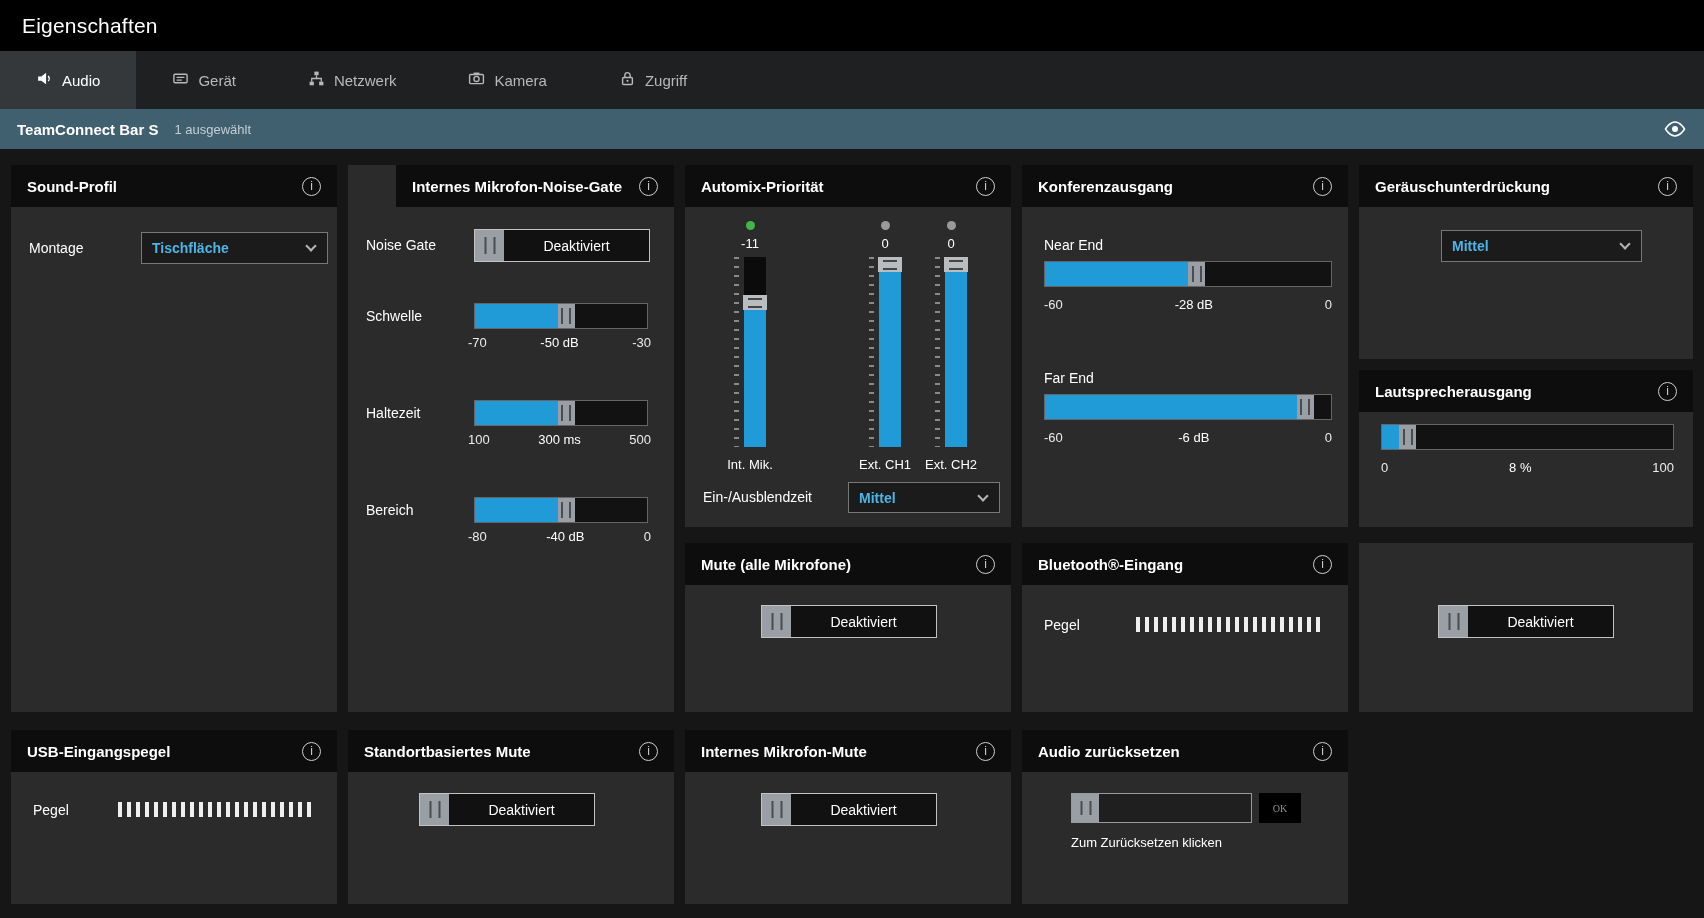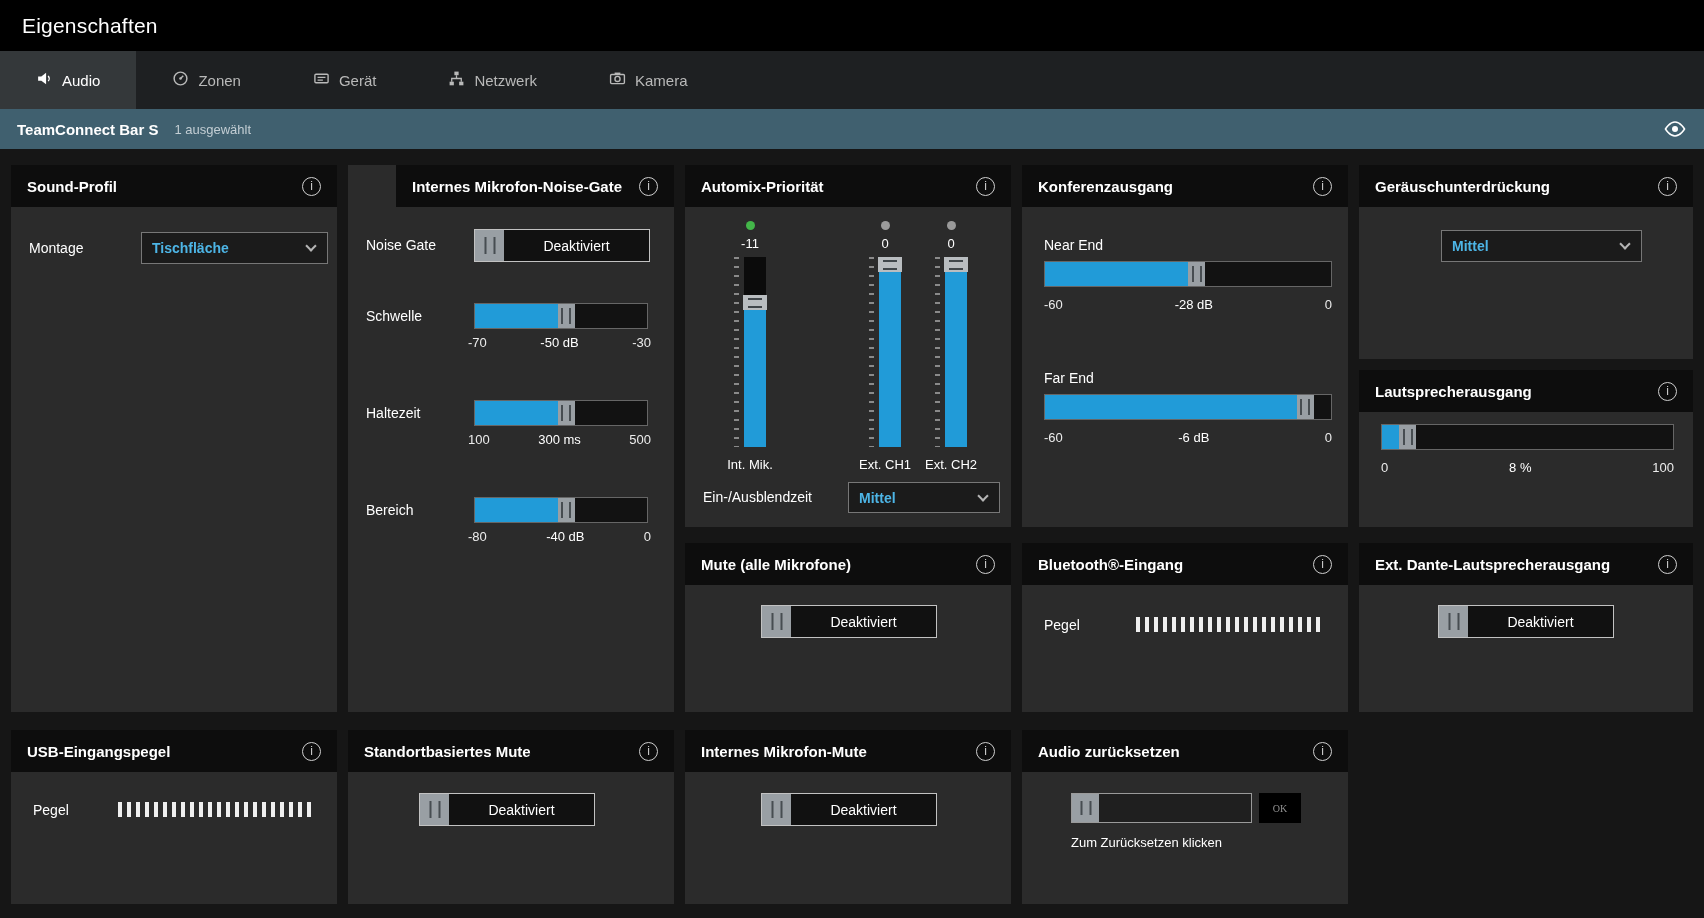--- a/index.html
+++ b/index.html
@@ -91,28 +91,20 @@
     <h1>Eigenschaften</h1>
   </header>
 
   <nav class="tabbar">
     <div class="tab active">
       <span><svg viewBox="0 0 16 16">
             <path d="M2 6h3l4.5-3.5v11L5 10H2z" fill="currentColor"></path>
             <path d="M11.5 5.5c1 1.3 1 3.7 0 5" fill="none" stroke="currentColor" stroke-width="1.2"></path>
           </svg></span>
       <span>Audio</span>
-    </div>
-    <div class="tab">
-      <span><svg viewBox="0 0 16 16">
-            <circle cx="8" cy="8" r="6" fill="none" stroke="currentColor" stroke-width="1.4"></circle>
-            <path d="M8 8l2.6-2.6" stroke="currentColor" stroke-width="1.4"></path>
-            <circle cx="8" cy="8" r="1.2" fill="currentColor"></circle>
-          </svg></span>
-      <span>Zonen</span>
     </div>
     <div class="tab">
       <span><svg viewBox="0 0 16 16">
             <rect x="1.8" y="4" width="12.4" height="8" rx="1" fill="none" stroke="currentColor" stroke-width="1.3"></rect>
             <path d="M4.3 7h7.4M4.3 9.5h5" stroke="currentColor" stroke-width="1.2"></path>
           </svg></span>
       <span>Gerät</span>
     </div>
     <div class="tab">
       <span><svg viewBox="0 0 16 16">
@@ -124,20 +116,28 @@
       <span>Netzwerk</span>
     </div>
     <div class="tab">
       <span><svg viewBox="0 0 16 16">
             <rect x="1.5" y="4.2" width="13" height="8.6" rx="1" fill="none" stroke="currentColor" stroke-width="1.3"></rect>
             <rect x="5.3" y="2.4" width="5.4" height="1.8" fill="currentColor"></rect>
             <circle cx="8" cy="8.4" r="2.4" fill="none" stroke="currentColor" stroke-width="1.3"></circle>
           </svg></span>
       <span>Kamera</span>
     </div>
+    <div class="tab">
+      <span><svg viewBox="0 0 16 16">
+            <rect x="3.4" y="7" width="9.2" height="6.6" rx="1" fill="none" stroke="currentColor" stroke-width="1.3"></rect>
+            <path d="M5.5 7V5a2.5 2.5 0 015 0v2" fill="none" stroke="currentColor" stroke-width="1.3"></path>
+            <circle cx="8" cy="10.2" r="1" fill="currentColor"></circle>
+          </svg></span>
+      <span>Zugriff</span>
+    </div>
   </nav>
 
   <div class="subheader">
     <span class="device">TeamConnect Bar S</span>
     <span class="selcount">1 ausgewählt</span>
     <span class="eye">
       <svg width="24" height="18" viewBox="0 0 24 18">
           <path d="M12 2C6.5 2 2.5 9 2.5 9S6.5 16 12 16s9.5-7 9.5-7S17.5 2 12 2z" fill="none" stroke="#fff" stroke-width="1.6"></path>
           <circle cx="12" cy="9" r="3" fill="#fff"></circle>
         </svg>
@@ -362,24 +362,20 @@
             <i></i>
             <i></i>
             <i></i>
             <i></i>
             <i></i>
           </div>
       </div>
     </section>
 
     <section class="card" style="left:1359px;top:394px;width:334px;height:169px;">
-      <div class="card-head">
-        <span class="card-title">Ext. Dante-Lautsprecherausgang</span>
-        <span class="info"></span>
-      </div>
       <div class="card-body">
         <div class="toggle" style="left:79px;top:20px;">
           <span class="grip-v"></span>
           <span class="tlabel">Deaktiviert</span>
         </div>
       </div>
     </section>
 
     <section class="card" style="left:11px;top:581px;width:326px;height:174px;">
       <div class="card-head">

